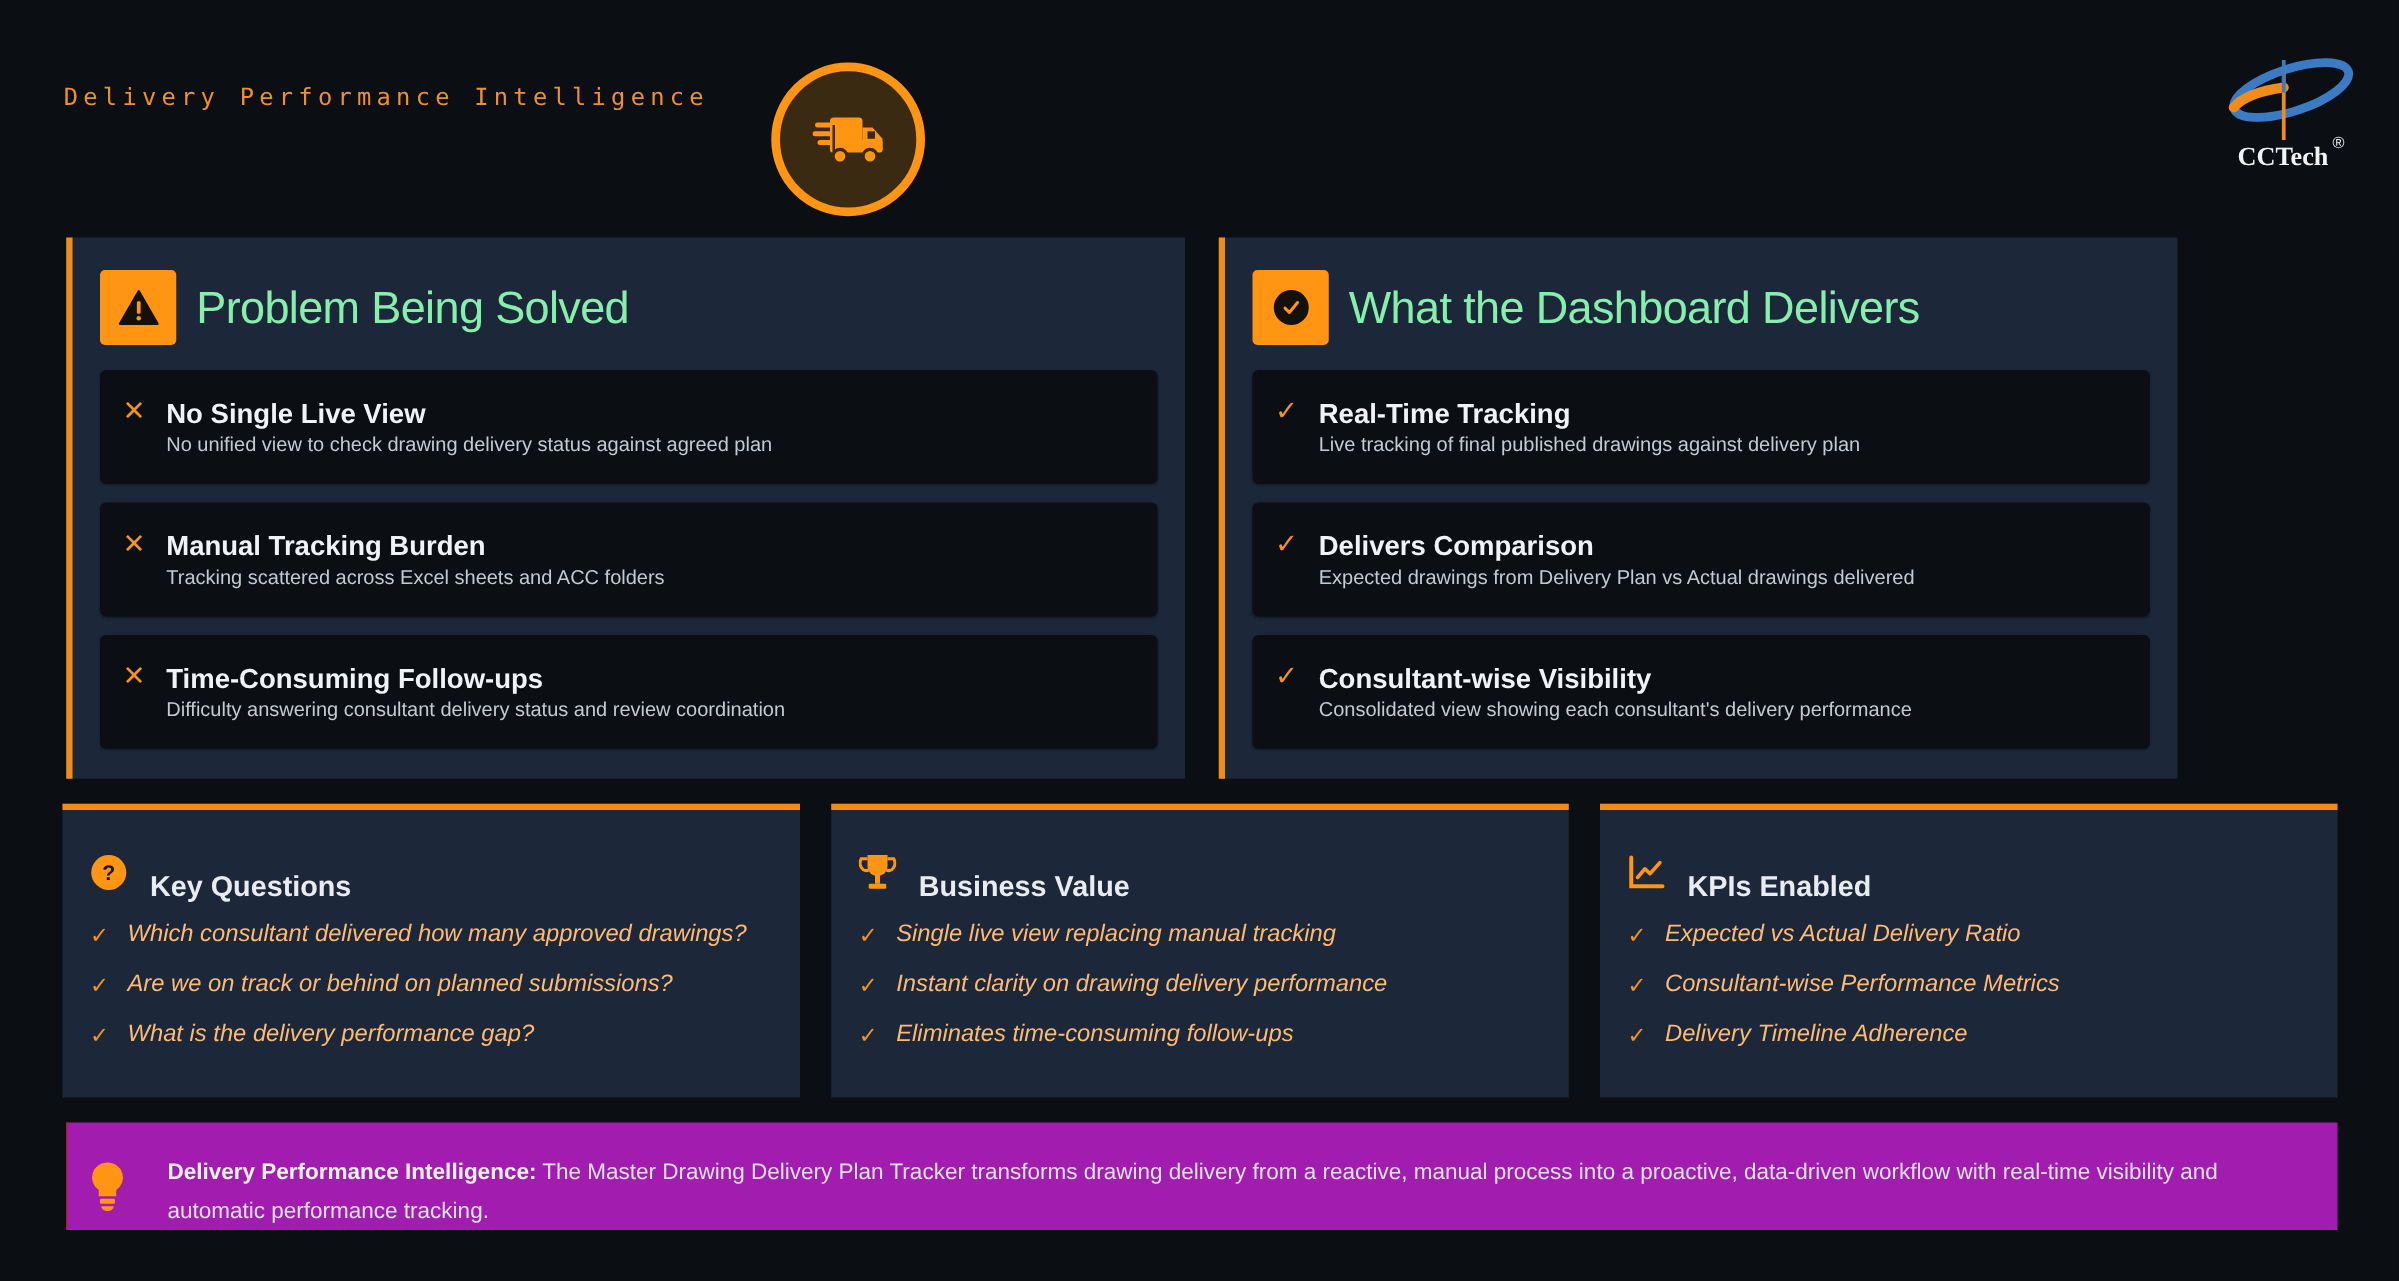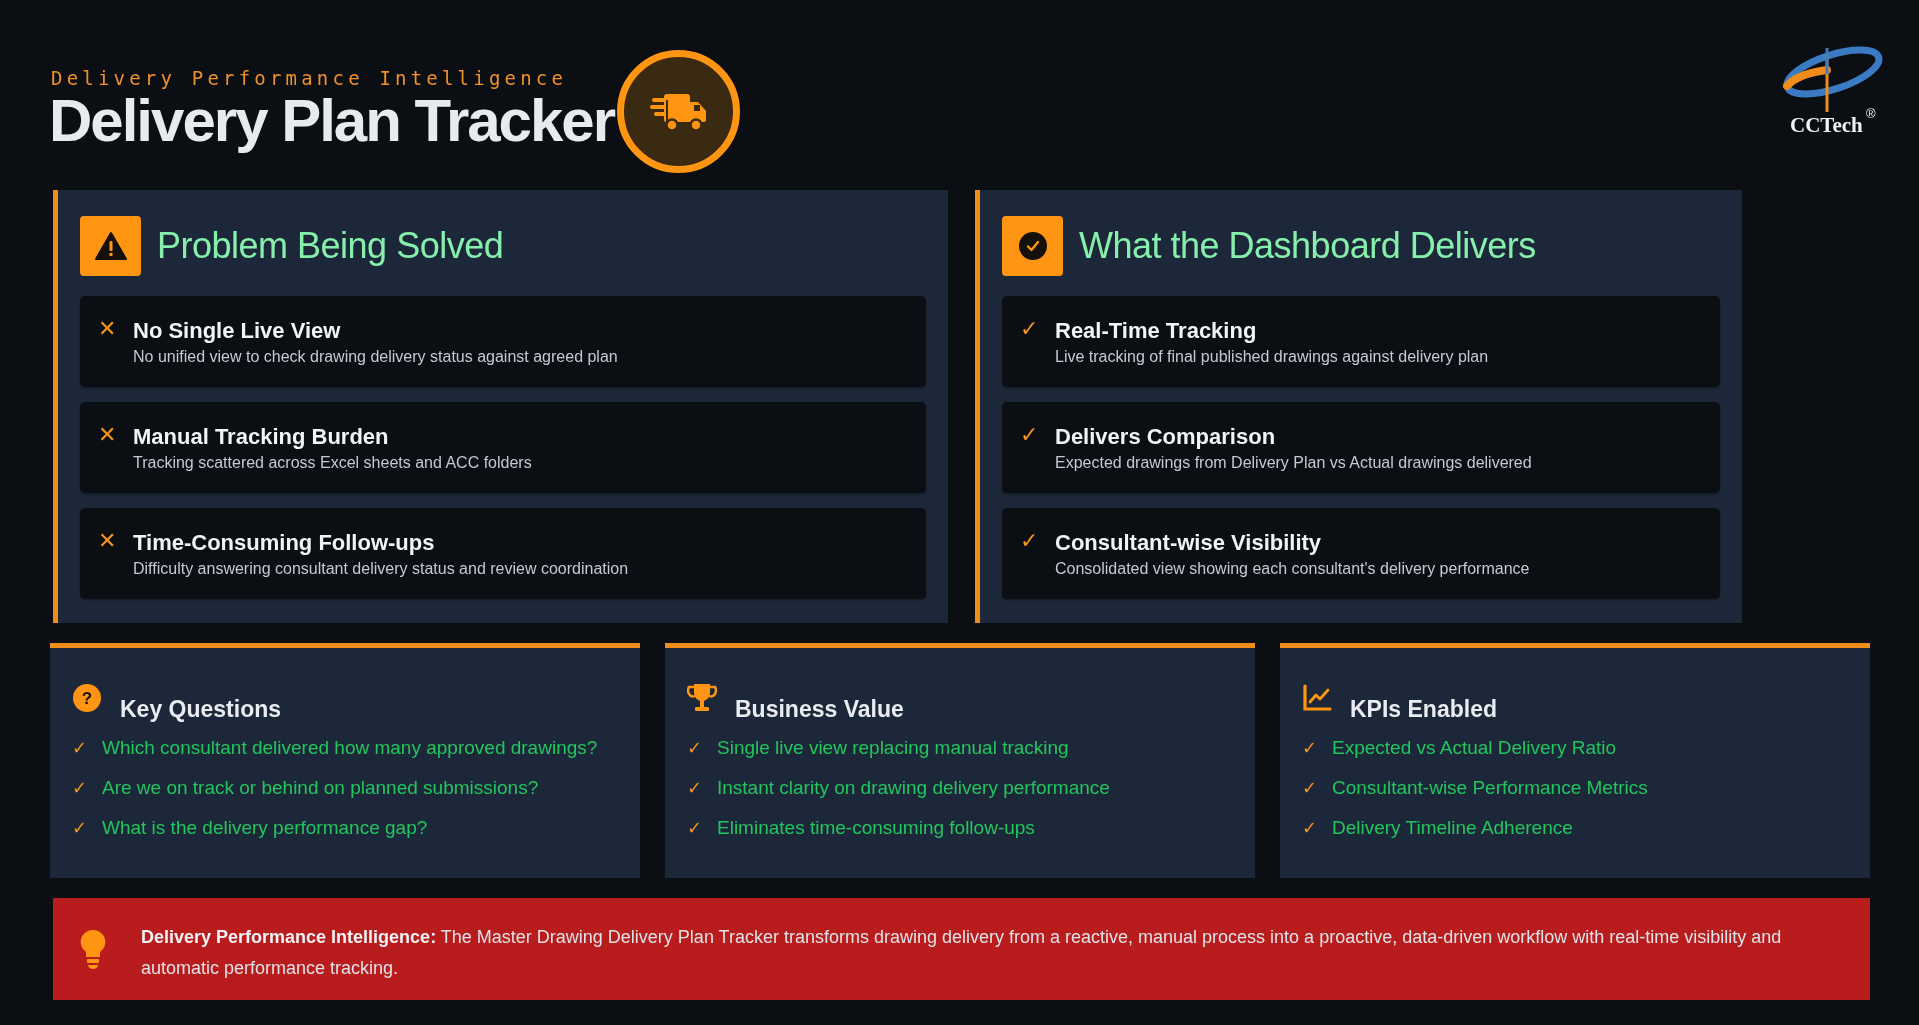--- a/index.html
+++ b/index.html
@@ -80,41 +80,40 @@
   }
   .bot-card.c1 { left: 50px; }
   .bot-card.c2 { left: 665px; }
   .bot-card.c3 { left: 1280px; }
   .bot-head { position: absolute; left: 22px; top: 24px; display: flex; align-items: center; }
   .bot-icon { width: 30px; height: 30px; display: flex; align-items: center; justify-content: center; }
   .bot-title { margin-left: 18px; font-size: 23px; font-weight: 700; color: #e9ecf1; margin-top: 24px; }
   .bot-list { position: absolute; left: 22px; top: 80px; list-style: none; }
   .bot-list li { display: flex; align-items: center; height: 40px; }
   .bot-check { width: 30px; color: #f5931f; font-size: 18px; }
-  .bot-text { font-size: 19px; color: #22c55e; }
+  .bot-text { font-size: 19px; color: #fdba74; font-style: italic; }
 
   
   .footer {
-    position: absolute; left: 53px; top: 898px; width: 1817px; height: 102px;
-    background: #b91c1c; border-left: 8px solid #b91c1c;
+    position: absolute; left: 53px; top: 898px; width: 1817px; height: 86px;
+    background: #a21caf; border-left: 1px solid #b91c1c;
   }
   .bulb { position: absolute; left: 17px; top: 30px; }
   .footer-text {
     position: absolute; left: 80px; top: 24px; right: 40px;
     font-size: 18px; line-height: 31px; color: #dfe3e9;
   }
   .footer-text b { font-weight: 700; color: #f1f3f6; }
 </style>
 </head>
 <body>
 
 <div class="page">
 
   <div class="eyebrow">Delivery Performance Intelligence</div>
-  <div class="title">Delivery Plan Tracker</div>
   <div class="truck-badge">
     <svg width="58" height="44" viewBox="0 0 58 44">
       <rect x="14" y="4" width="26" height="26" rx="3" fill="#ff9512"></rect>
       <path d="M40 12 h8 l8 9 v9 h-16 z" fill="#ff9512"></path>
       <rect x="44" y="15" width="6" height="6" fill="#3a2a12"></rect>
       <rect x="14" y="22" width="42" height="10" rx="2" fill="#ff9512"></rect>
       <circle cx="22" cy="35" r="5.5" fill="#ff9512" stroke="#3a2a12" stroke-width="2.5"></circle>
       <circle cx="46" cy="35" r="5.5" fill="#ff9512" stroke="#3a2a12" stroke-width="2.5"></circle>
       <rect x="2" y="8" width="14" height="4" rx="2" fill="#ff9512"></rect>
       <rect x="0" y="15" width="16" height="4" rx="2" fill="#ff9512"></rect>

